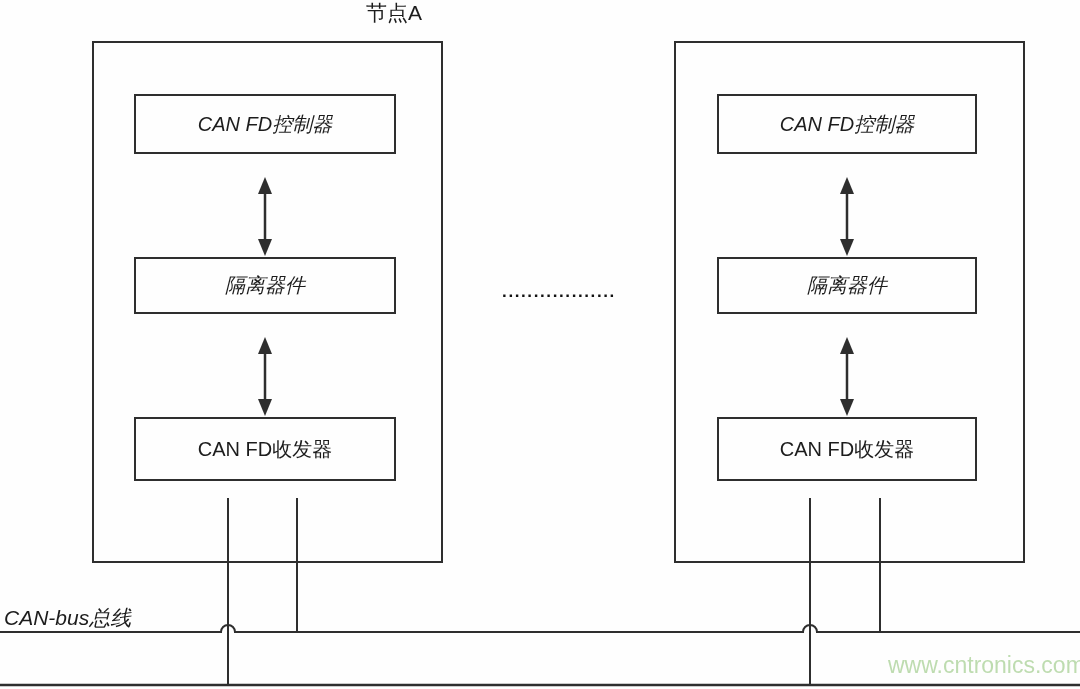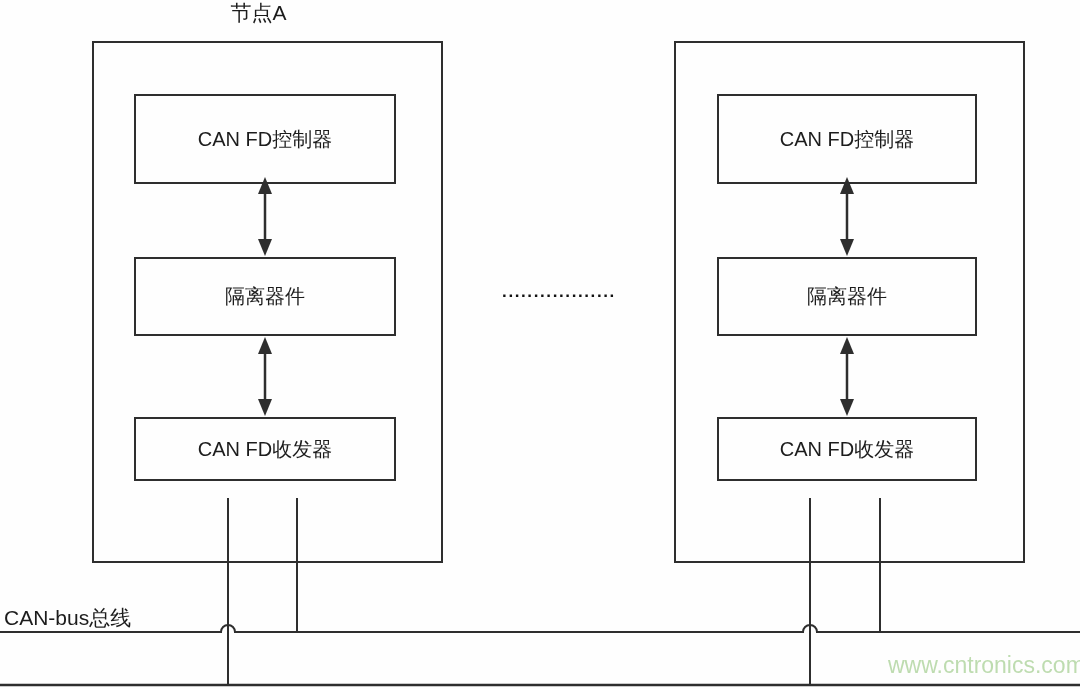--- a/index.html
+++ b/index.html
@@ -24,21 +24,21 @@
   .node-title {
     position: absolute;
     top: 2px;
     height: 24px;
     font-size: 21px;
     line-height: 22px;
     text-align: center;
     color: var(--text);
     white-space: nowrap;
   }
-  .node-title.a { left: 83px; width: 351px; }
+  .node-title.a { left: 71px; width: 351px; text-align: right; }
   .node-title.n { left: 665px; width: 351px; }
 
   .node-outline {
     position: absolute;
     top: 41px;
     width: 351px;
     height: 522px;
     border: 2px solid var(--line);
     background: transparent;
   }
@@ -51,22 +51,22 @@
     background: var(--background);
     display: flex;
     align-items: center;
     justify-content: center;
     font-size: 20px;
     color: var(--text);
     white-space: nowrap;
   }
   .col-a { left: 134px; width: 262px; }
   .col-n { left: 717px; width: 260px; }
-  .row-controller  { top: 94px;  height: 90px; }
-  .row-isolation   { top: 257px; height: 79px; }
+  .row-controller  { top: 94px;  height: 60px; font-style: italic; }
+  .row-isolation   { top: 257px; height: 57px; font-style: italic; }
   .row-transceiver { top: 417px; height: 64px; }
 
   .ellipsis {
     position: absolute;
     left: 497px;
     top: 282px;
     width: 124px;
     height: 22px;
     font-size: 17px;
     font-weight: bold;
@@ -87,20 +87,21 @@
     pointer-events: none;
   }
 
   .bus-label {
     position: absolute;
     left: 4px;
     top: 604px;
     font-size: 21px;
     color: var(--text);
     white-space: nowrap;
+    font-style: italic;
   }
 
   .watermark {
     position: absolute;
     left: 888px;
     top: 652px;
     font-size: 23px;
     color: var(--watermark);
     white-space: nowrap;
   }

